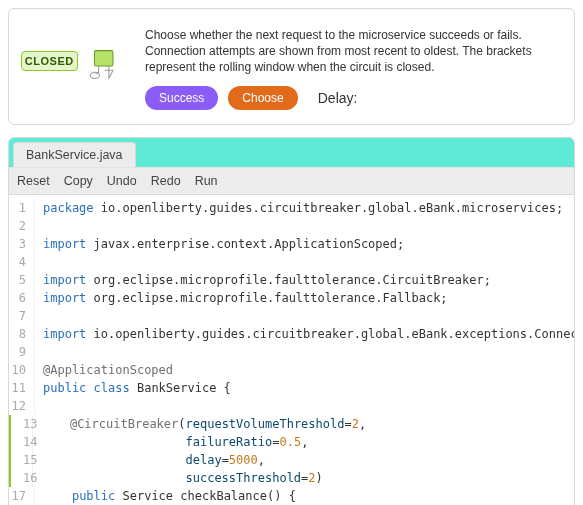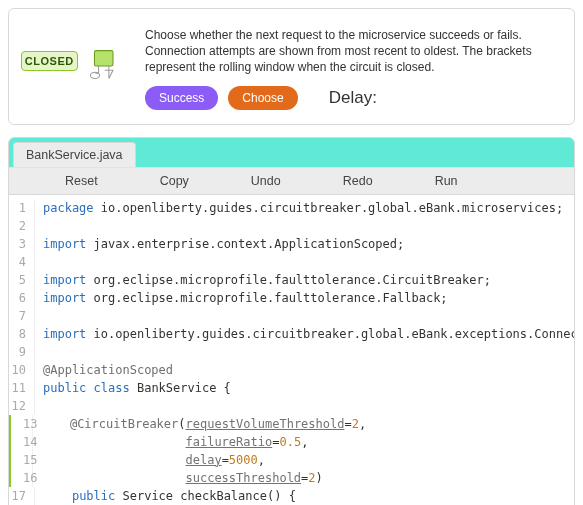--- a/index.html
+++ b/index.html
@@ -56,21 +56,21 @@
     border: none;
     border-radius: 14px;
     padding: 5px 14px;
     font-size: 12px;
     color: #fff;
     cursor: pointer;
     font-weight: 500;
   }
   .btn-success { background: #8b5cf6; }
   .btn-failure { background: #e16b1a; }
-  .delay-label { font-size: 17px; color: #333; margin-left: 21px; }
+  .delay-label { font-size: 14px; color: #333; margin-left: 10px; }
 
   .editor-wrap {
     border: 1px solid #d8d8d8;
     border-radius: 6px;
     overflow: hidden;
   }
   .tabbar {
     background: #5eead4;
     border-bottom: 1px solid #e2e2e2;
     display: flex;
@@ -89,21 +89,21 @@
   }
   .toolbar {
     background: #ececec;
     border-bottom: 1px solid #d8d8d8;
     padding: 6px 8px;
     display: flex;
     gap: 14px;
     font-size: 12.5px;
     color: #444;
   }
-  .toolbar span { cursor: pointer; margin-left: 48px; }
+  .toolbar span { cursor: pointer; }
   .code-area {
     font-family: "Menlo", "Consolas", monospace;
     font-size: 12px;
     line-height: 18px;
     background: #fff;
     padding: 4px 0 10px 0;
   }
   .code-line {
     display: flex;
     white-space: pre;
@@ -118,21 +118,21 @@
     margin-right: 8px;
     flex-shrink: 0;
   }
   .hl .gutter {
     border-left: 2px solid #8ac926;
     width: 24px;
     padding-left: 12px;
   }
   .kw { color: #2a6fbb; }
   .ann { color: #707070; }
-  .param { color: #737373; text-decoration: underline; }
+  .param { color: #0c4a6e; }
   .num { color: #c17b1c; }
   .code-text { flex: 1; overflow: hidden; }
 </style>
 </head>
 <body>
 
 <div class="top-panel">
   <div class="status-col">
     <div class="status-badge">CLOSED</div>
     <svg class="circuit-svg" viewBox="0 0 100 64">

